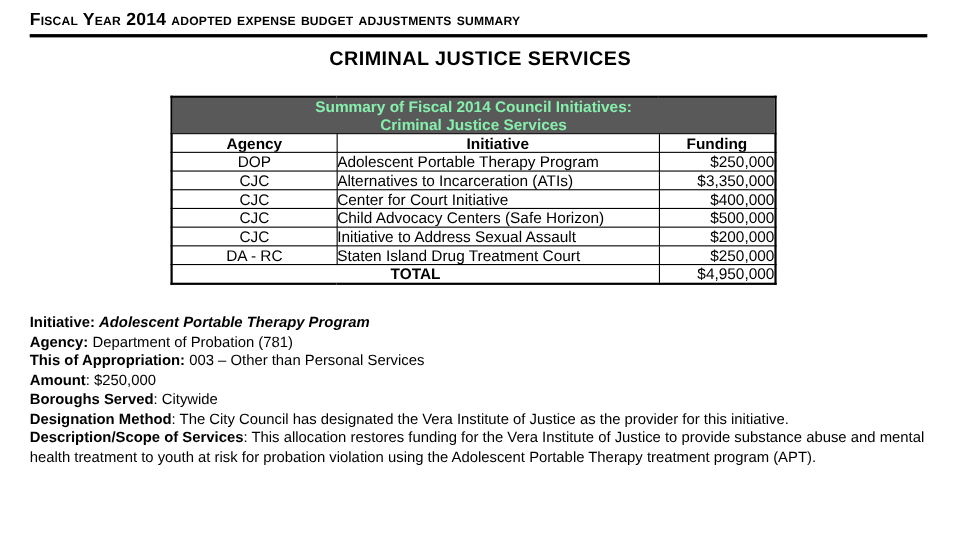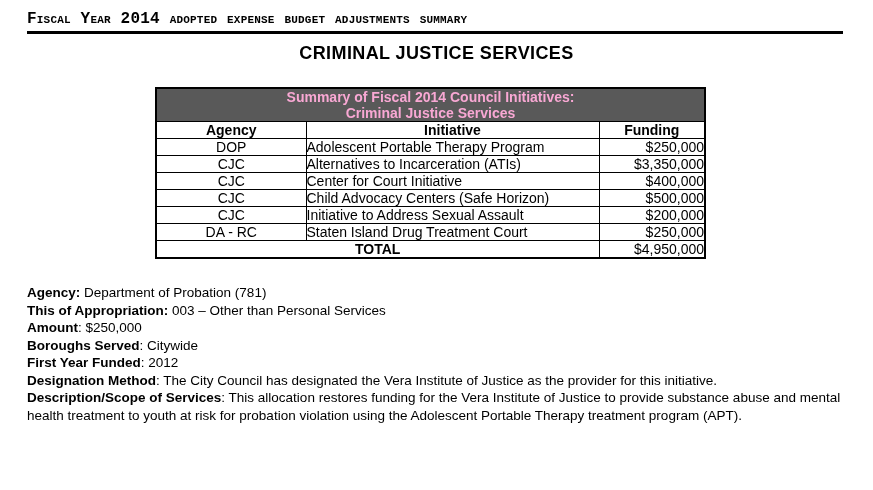--- a/index.html
+++ b/index.html
@@ -14,21 +14,20 @@
   }
 
   
   .page-header {
     position: absolute;
     left: 27px;
     top: 10px;
     font-weight: bold;
     white-space: nowrap;
     letter-spacing: 0.2px;
-    font-family: Liberation Mono, monospace;
   }
   .hdr-lead {
     font-size: 16px;
     font-variant: small-caps;
   }
   .hdr-rest {
     font-size: 16px;
     font-variant: small-caps;
     text-transform: lowercase;
   }
@@ -73,21 +72,21 @@
     vertical-align: middle;
     overflow: hidden;
     white-space: nowrap;
   }
   .col-agency   { width: 150px; }
   .col-init     { width: 293px; }
   .col-fund     { width: 106px; }
 
   td.caption-cell {
     background: #595959;
-    color: #f9a8d4;
+    color: #86efac;
     text-align: center;
     font-weight: bold;
     padding: 1px 0 2px 0;
   }
   .caption-line { line-height: 16px; }
 
   th.colhead {
     font-weight: bold;
     text-align: center;
     padding: 1px 0;
@@ -173,22 +172,22 @@
         </tr>
         <tr>
           <td class="total-label" colspan="2">TOTAL</td>
           <td class="total-fund">$4,950,000</td>
         </tr>
       </tbody>
     </table>
   </div>
 
   <div class="details">
+    <div class="field"><span class="lbl">Initiative</span><span class="lbl">: </span><span class="val bold-italic">Adolescent Portable Therapy Program</span></div>
     <div class="field"><span class="lbl">Agency</span><span class="lbl">: </span><span class="val">Department of Probation (781)</span></div>
     <div class="field"><span class="lbl">This of Appropriation</span><span class="lbl">: </span><span class="val">003 – Other than Personal Services</span></div>
     <div class="field"><span class="lbl">Amount</span><span>: </span><span class="val">$250,000</span></div>
     <div class="field"><span class="lbl">Boroughs Served</span><span>: </span><span class="val">Citywide</span></div>
-    <div class="field"><span class="lbl">First Year Funded</span><span>: </span><span class="val">2012</span></div>
     <div class="field"><span class="lbl">Designation Method</span><span>: </span><span class="val">The City Council has designated the Vera Institute of Justice as the provider for this initiative.</span></div>
     <div class="field"><span class="lbl">Description/Scope of Services</span><span>:  </span><span class="val">This allocation restores funding for the Vera Institute of Justice to provide substance abuse and mental health treatment to youth at risk for probation violation using the Adolescent Portable Therapy treatment program (APT).</span></div>
   </div>
 
 </div>
 
 </body></html>

